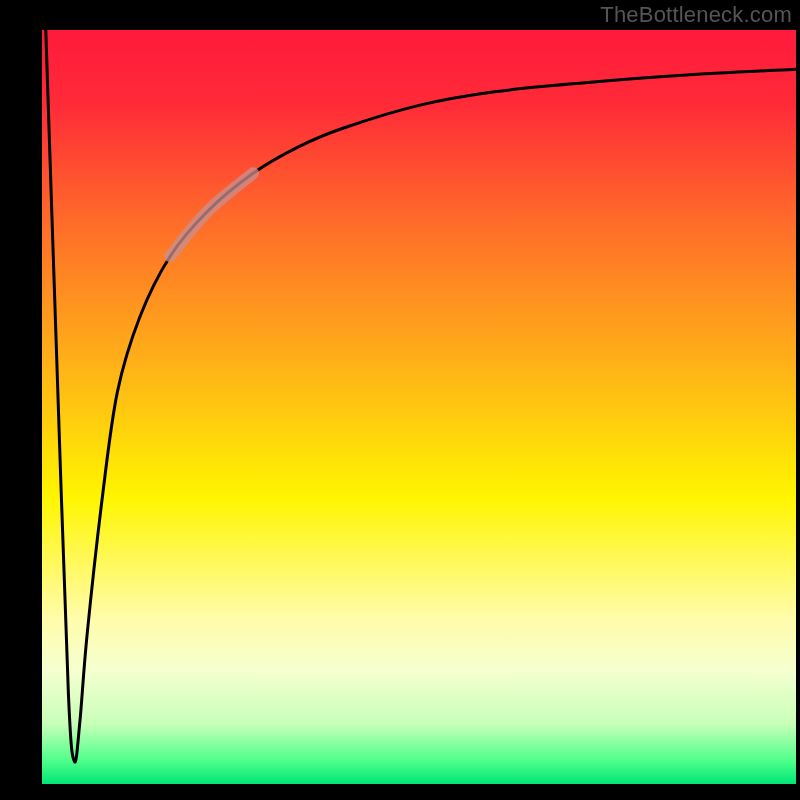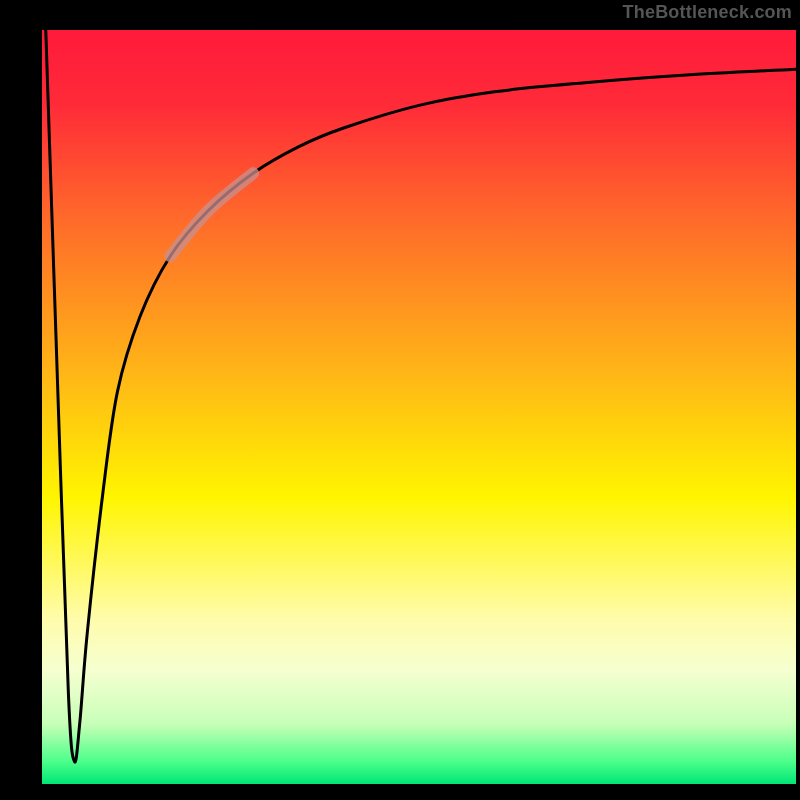--- a/index.html
+++ b/index.html
@@ -13,22 +13,22 @@
   .outer {
     position: relative;
     width: 800px;
     height: 800px;
     background: #000000;
   }
   .watermark {
     position: absolute;
     top: 2px;
     right: 8px;
-    font-size: 18px;
-    font-weight: 700;
+    font-size: 22px;
+    font-weight: 400;
     color: #555555;
     letter-spacing: 0.2px;
     z-index: 5;
     user-select: none;
   }
   .plot {
     position: absolute;
     left: 42px;
     top: 30px;
     width: 754px;

